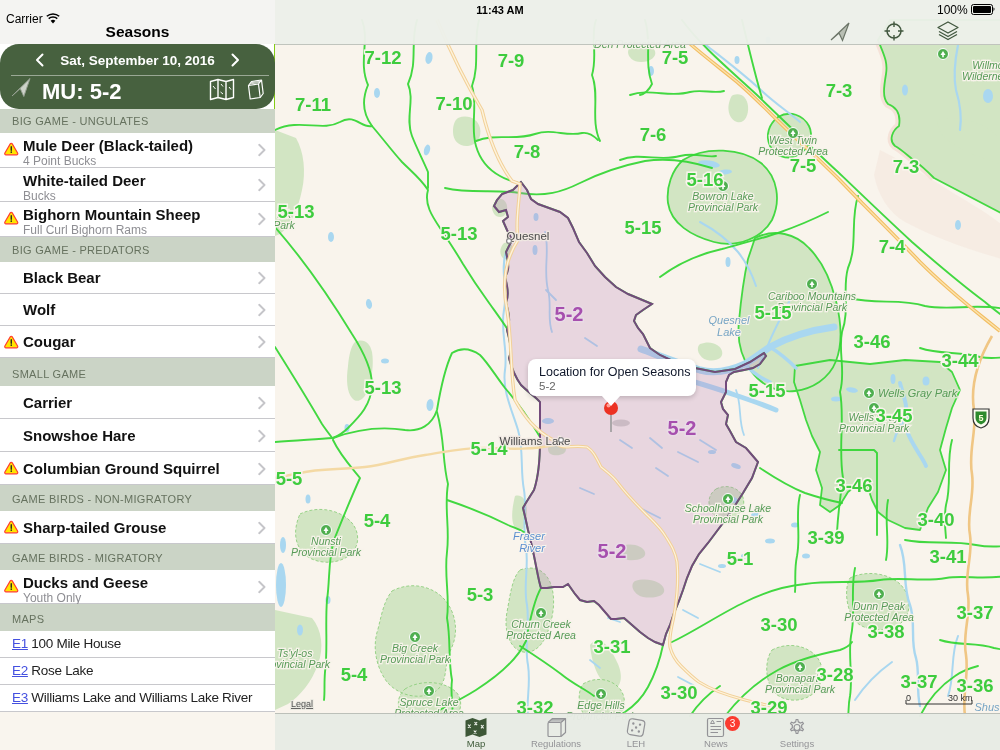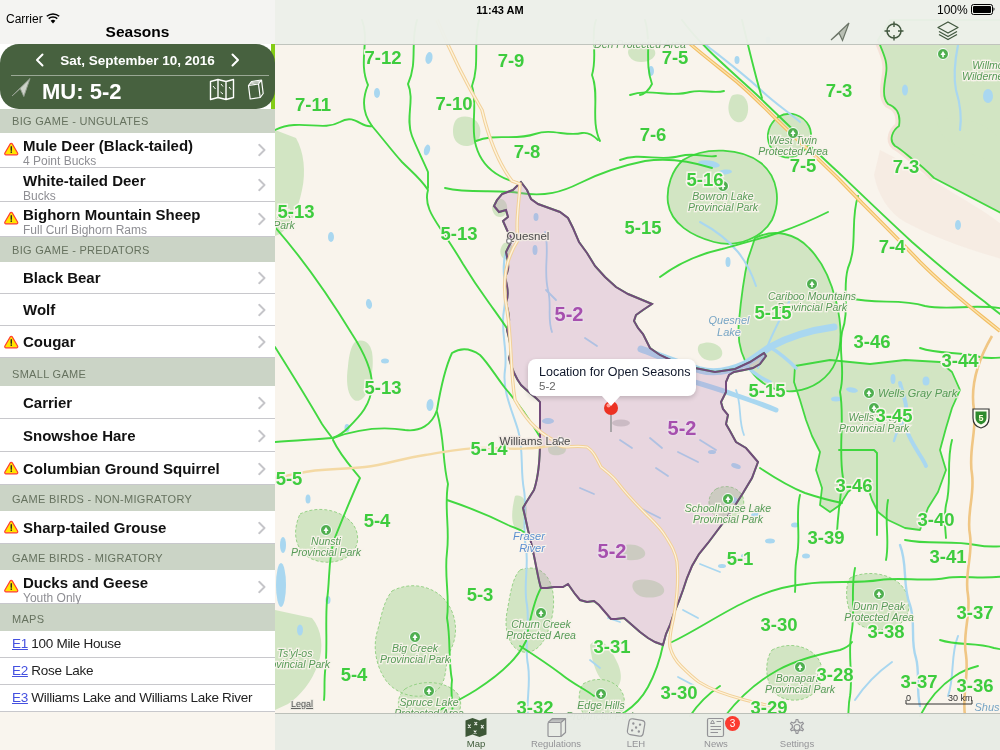--- a/index.html
+++ b/index.html
@@ -22,21 +22,21 @@
 
 
 #statusbar { position:absolute; left:0; top:0; width:1000px; height:20px; z-index:40;
   font-size:12px; color:#000; }
 #statusbar .left { position:absolute; left:6px; top:12px; }
 #statusbar .center { position:absolute; left:0; width:1000px; text-align:center; top:4px; font-weight:bold; font-size:11px;}
 #statusbar .right { position:absolute; right:4px; top:3px; }
 
 
 #sidebar { position:absolute; left:0; top:0; width:275px; height:541px; background:#fff; z-index:20;
-  border-right:4px solid #84cc16; }
+  border-right:1px solid #84cc16; }
 #sbhead { position:absolute; left:0; top:0; width:275px; height:44px; background:#f4f4f2; }
 #sbhead .title { position:absolute; top:23px; width:100%; text-align:center; font-size:15.5px; font-weight:bold; color:#000; }
 #greenbar { position:absolute; left:0; top:44px; width:275px; height:65px; background:#47613F;border-radius:19px; }
 #datebar { position:absolute; left:0; top:0; width:275px; height:31px; color:#fff; }
 #datebar .dtext { position:absolute; width:100%; text-align:center; top:9px; font-size:13.5px; font-weight:bold; }
 #mubar { position:absolute; left:0; top:31px; width:275px; height:34px; color:#fff; }
 #mubar .mutext { position:absolute; left:42px; top:4px; font-size:22px; font-weight:bold; }
 .hrline { position:absolute; left:11px; top:31px; width:258px; height:1px; background:rgba(255,255,255,0.45); }
 
 #sblist { position:absolute; left:0; top:109px; width:275px; }

